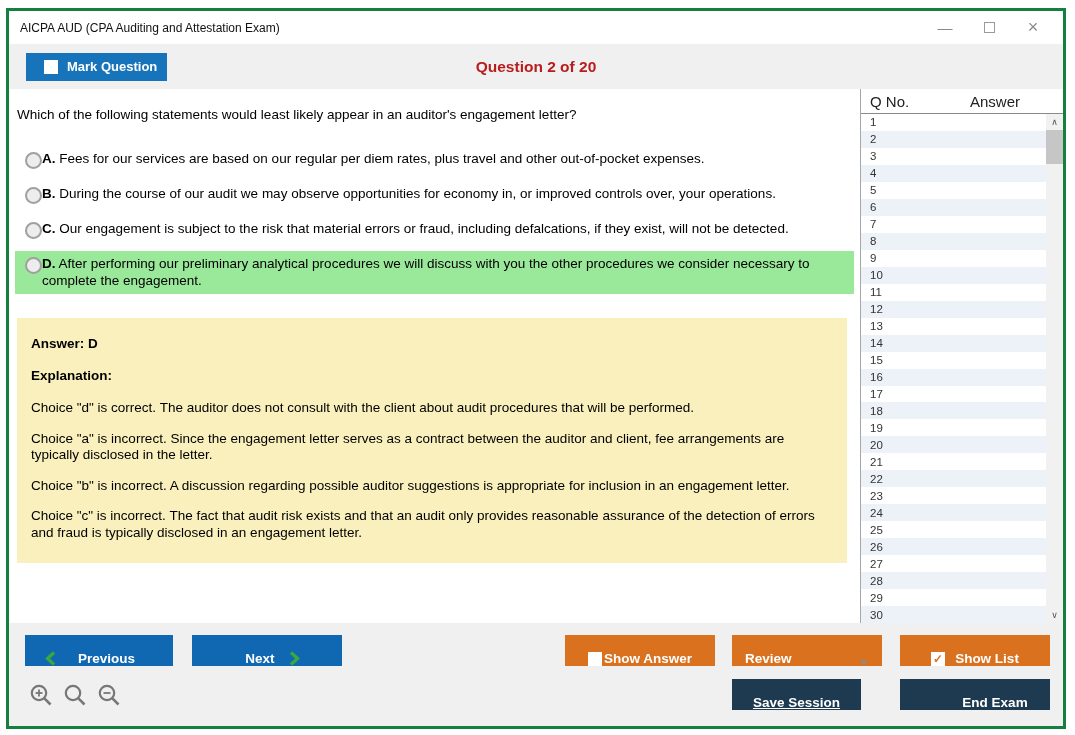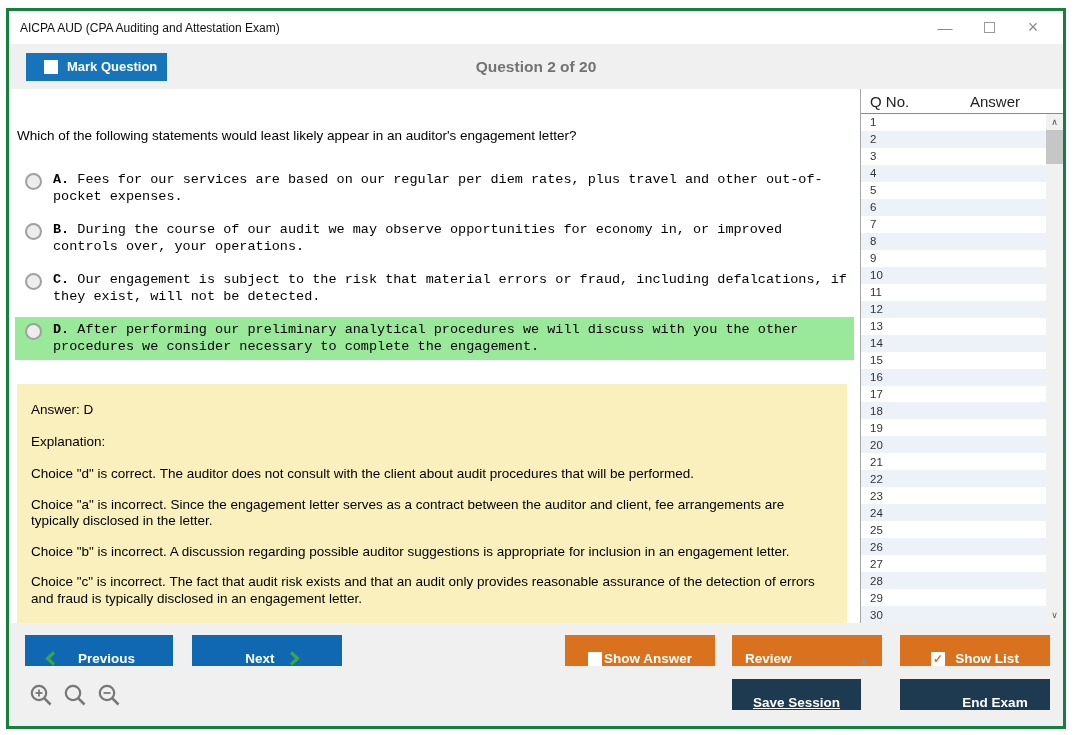--- a/index.html
+++ b/index.html
@@ -12,33 +12,33 @@
   .titlebar { height:33px; background:#fff; display:flex; align-items:center; padding-left:11px; }
   .title-text { font-size:12px; color:#111; }
   .win-controls { margin-left:auto; display:flex; align-items:center; gap:0; padding-right:8px; }
   .win-btn { width:44px; height:26px; display:flex; align-items:center; justify-content:center; color:#8a8a8a; font-size:15px; cursor:default; }
   .win-btn .sq { width:11px; height:11px; border:1px solid #9a9a9a; display:block; }
   
   .headerstrip { height:45px; background:#f0f0f0; position:relative; display:flex; align-items:center; }
   .mark-btn { margin-left:17px; width:141px; height:28px; background:#1774ba; color:#fff; display:flex; align-items:center; padding-left:18px; gap:9px; font-size:13px; font-weight:700; cursor:pointer; }
   .checkbox { width:14px; height:14px; background:#fff; display:inline-flex; align-items:center; justify-content:center; font-size:12px; font-weight:700; flex:0 0 auto; }
   .checkbox.orange-check { color:#d9711f; }
-  .q-counter { position:absolute; left:0; right:0; text-align:center; font-size:15.5px; font-weight:700; color:#737373; pointer-events:none; }
+  .q-counter { position:absolute; left:0; right:0; text-align:center; font-size:15.5px; font-weight:700; color:#b91c1c; pointer-events:none; }
   
   .main { display:flex; height:534px; background:#fff; }
-  .content { flex:1; padding:8px 4px 0 6px; overflow:hidden;margin-top:21px; }
+  .content { flex:1; padding:8px 4px 0 6px; overflow:hidden; }
   .question-text { font-size:13.5px; color:#000; margin:10px 0 24px 2px; }
-  .option { display:flex; align-items:flex-start; gap:11px; padding:5px 6px 5px 10px; margin-bottom:7px; margin-right:2px;font-family:Liberation Mono, monospace; }
+  .option { display:flex; align-items:flex-start; gap:0; padding:5px 6px 5px 10px; margin-bottom:7px; margin-right:2px; }
   .option.highlight { background:#9ae89a; }
   .radio { width:17px; height:17px; border-radius:50%; border:2px solid #a0a0a0; background:#ededed; flex:0 0 auto; margin-top:1px; cursor:pointer; }
   .opt-text { font-size:13.5px; line-height:16.5px; color:#000; }
   .opt-letter { font-weight:700; }
   
   .answer-panel { background:#faf0bd; margin:24px 9px 0 2px; padding:18px 14px 22px 14px; }
-  .answer-panel .hdr { font-size:13.5px; font-weight:400; margin-bottom:17px; }
+  .answer-panel .hdr { font-size:13.5px; font-weight:700; margin-bottom:17px; }
   .answer-panel p { font-size:13.5px; line-height:16.5px; margin-bottom:14px; color:#000; }
   .answer-panel p:last-child { margin-bottom:0; }
   
   .qlist { width:203px; border-left:1px solid #a6a6a6; display:flex; flex-direction:column; background:#fff; }
   .qlist-header { height:25px; border-bottom:1px solid #8a8a8a; display:grid; grid-template-columns:52px 78px 1fr; align-items:center; padding-left:9px; font-size:15px; color:#222;gap:48px; }
   .qlist-body { flex:1; display:flex; overflow:hidden; }
   .qrows { flex:1; display:flex; flex-direction:column; }
   .qrow { height:16.97px; display:grid; grid-template-columns:52px 78px 1fr; align-items:center; padding-left:9px; font-size:11.5px; color:#333; cursor:pointer; }
   .qrow:nth-child(even) { background:#edf2f8; }
   .scrollbar { width:17px; background:#f1f1f1; display:flex; flex-direction:column; align-items:center; }

